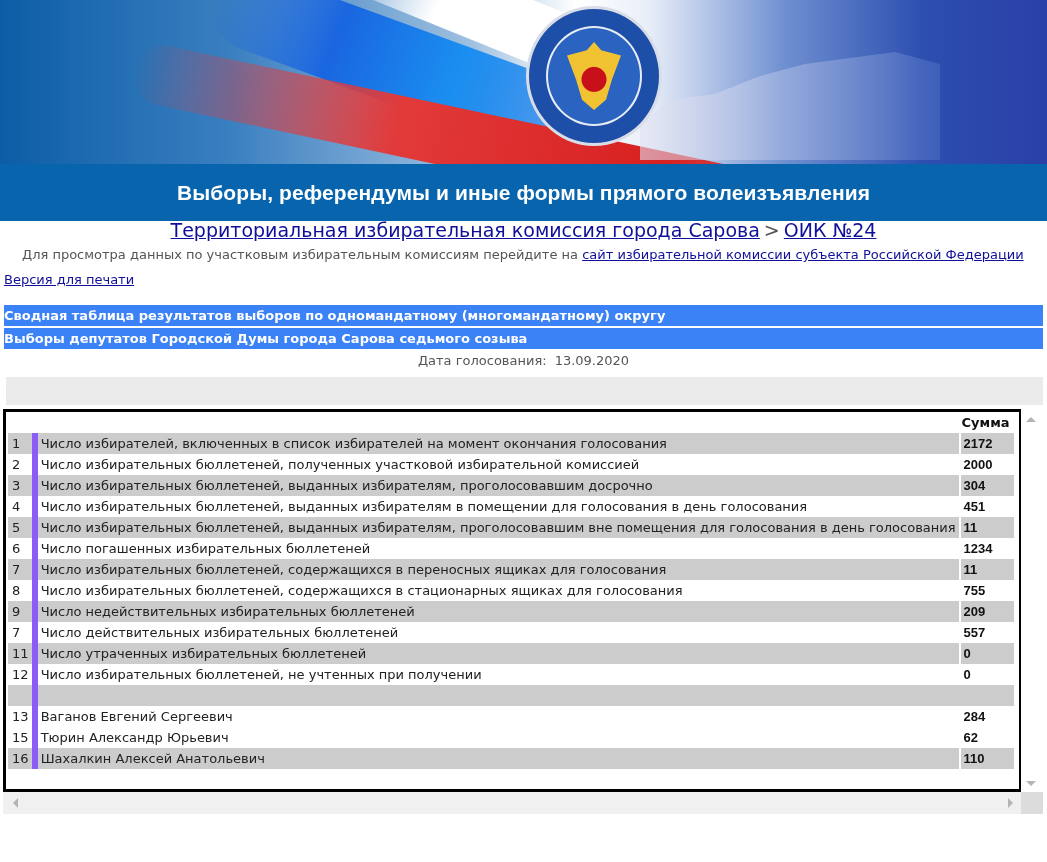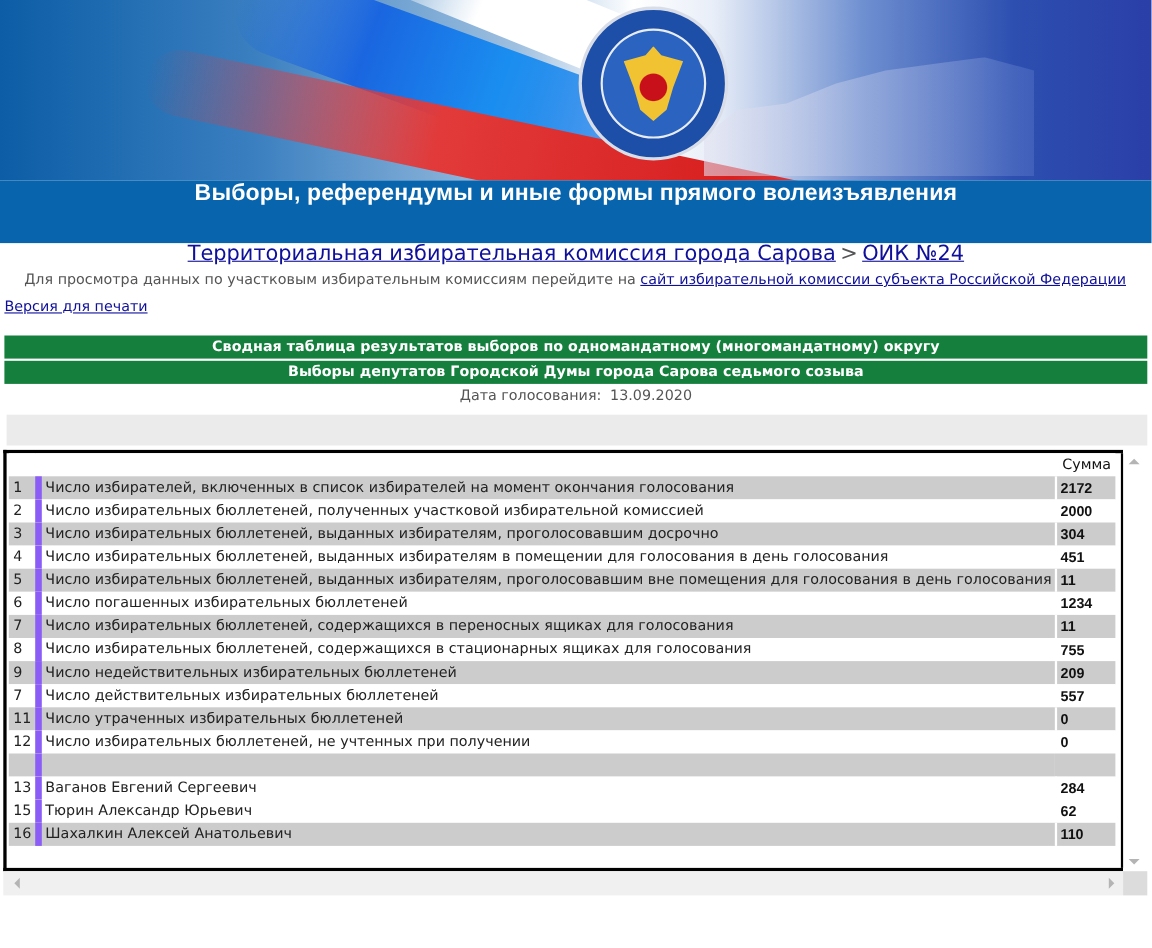--- a/index.html
+++ b/index.html
@@ -19,48 +19,48 @@
     transform: rotate(22deg); transform-origin: left top; border-radius: 30px; }
   .map-shape { position: absolute; left: 640px; top: 40px; width: 300px; height: 120px;
     background: linear-gradient(90deg, rgba(225,225,240,0.6), rgba(120,150,220,0.25));
     clip-path: polygon(0% 70%, 10% 50%, 25% 45%, 40% 30%, 55% 20%, 70% 15%, 85% 10%, 100% 20%, 100% 100%, 0% 100%); }
   .emblem { position: absolute; left: 526px; top: 6px; width: 136px; height: 140px; border-radius: 50%;
     background: #1d4fa8; border: 3px solid #d8dde8; box-sizing: border-box; display: flex; align-items: center; justify-content: center; }
   .emblem-inner { width: 92px; height: 96px; border-radius: 50%; background: #2a63c0; border: 2px solid #e8edf5; display: flex; align-items: center; justify-content: center; }
   .eagle { width: 60px; height: 68px; background: radial-gradient(circle at 50% 55%, #c8101b 0 12px, #f1c232 13px 100%); clip-path: polygon(50% 0%, 62% 12%, 95% 20%, 80% 55%, 70% 85%, 50% 100%, 30% 85%, 20% 55%, 5% 20%, 38% 12%); }
 
   .title-bar { position: absolute; left: 0; top: 164px; width: 1047px; height: 57px; background: #0865ad; color: #ffffff;
-    display: flex; justify-content: center; }
+    display: flex; align-items: center; justify-content: center; }
   .title-bar h1 { margin: 0; font-family: "Liberation Sans", sans-serif; font-size: 21px; font-weight: bold; letter-spacing: 0.1px; }
 
   a.lnk { color: #0f0f9a; text-decoration: underline; }
   .breadcrumb { position: absolute; top: 222px; left: 0; width: 1047px; text-align: center; font-size: 19px; line-height: 16px; color: #555; }
   .breadcrumb .sep { color: #555; padding: 0 4px; }
   .info-line { position: absolute; top: 247px; left: 22px; font-size: 13px; line-height: 16px; color: #555; }
   .print-link { position: absolute; top: 272px; left: 4px; font-size: 13px; line-height: 16px; }
 
-  .hdr { position: absolute; left: 4px; width: 1039px; background: #15803d; color: #fff; font-weight: bold; font-size: 13px; text-align: center; height: 21px; line-height: 21px; }
+  .hdr { position: absolute; left: 4px; width: 1039px; background: #3b82f6; color: #fff; font-weight: bold; font-size: 13px; text-align: left; height: 21px; line-height: 21px; }
   .hdr1 { top: 305px; }
   .hdr2 { top: 328px; }
   .date-line { position: absolute; top: 353px; left: 0; width: 1047px; text-align: center; color: #555; font-size: 13px; line-height: 16px; }
   .date-line .val { margin-left: 8px; }
 
   .cmt-row { position: absolute; top: 377px; left: 4px; width: 1039px; height: 28px; display: flex; }
   .cmt-row .c1 { width: 466px; background: #ebebeb; color: #3d3d6b; font-weight: bold; font-size: 13px; line-height: 28px; padding-left: 7px; box-sizing: border-box; }
   .cmt-row .c2 { flex: 1; margin-left: 2px; background: #ebebeb; }
 
   .grid-wrap { position: absolute; top: 409px; left: 3px; width: 1018px; height: 383px; border: 3px solid #000; box-sizing: border-box; border-right: none; }
   .grid-inner { position: absolute; top: 0; left: 0; width: 1013px; height: 377px; border-right: 3px solid #000; box-sizing: content-box; }
   table.res { border-collapse: separate; border-spacing: 0; width: 1006px; margin-left: 2px; font-size: 13px; }
   table.res td { height: 21px; padding: 0 3px; white-space: nowrap; line-height: 21px; }
   table.res tr.head td { height: 20px; }
   table.res td.num { width: 18px; padding-left: 4px; color: #222; }
   table.res td.name { color: #222; border-left: 6px solid #8b5cf6; }
   table.res td.sum { width: 50px; text-align: left; font-weight: bold; color: #111; border-left: 2px solid #fff; padding-right: 4px; font-family: Liberation Sans, sans-serif; }
-  table.res td.sumh { text-align: right; font-weight: normal; color: #111; padding-right: 4px; }
+  table.res td.sumh { font-weight: bold; color: #111; padding-right: 4px; }
   table.res tr.g td { background: #cccccc; }
   table.res tr.w td { background: #ffffff; }
 
   .vscroll { position: absolute; top: 409px; left: 1021px; width: 22px; height: 383px; background: #ffffff; }
   .vscroll .up { position: absolute; top: 8px; left: 5px; width: 0; height: 0; border-left: 5px solid transparent; border-right: 5px solid transparent; border-bottom: 5px solid #b4b4b4; }
   .vscroll .down { position: absolute; bottom: 6px; left: 5px; width: 0; height: 0; border-left: 5px solid transparent; border-right: 5px solid transparent; border-top: 5px solid #b4b4b4; }
   .hscroll { position: absolute; top: 792px; left: 3px; width: 1018px; height: 22px; background: #f0f0f0; }
   .hscroll .left { position: absolute; top: 6px; left: 10px; width: 0; height: 0; border-top: 5px solid transparent; border-bottom: 5px solid transparent; border-right: 5px solid #b4b4b4; }
   .hscroll .right { position: absolute; top: 6px; right: 8px; width: 0; height: 0; border-top: 5px solid transparent; border-bottom: 5px solid transparent; border-left: 5px solid #b4b4b4; }
   .corner { position: absolute; top: 792px; left: 1021px; width: 22px; height: 22px; background: #dcdcdc; }

